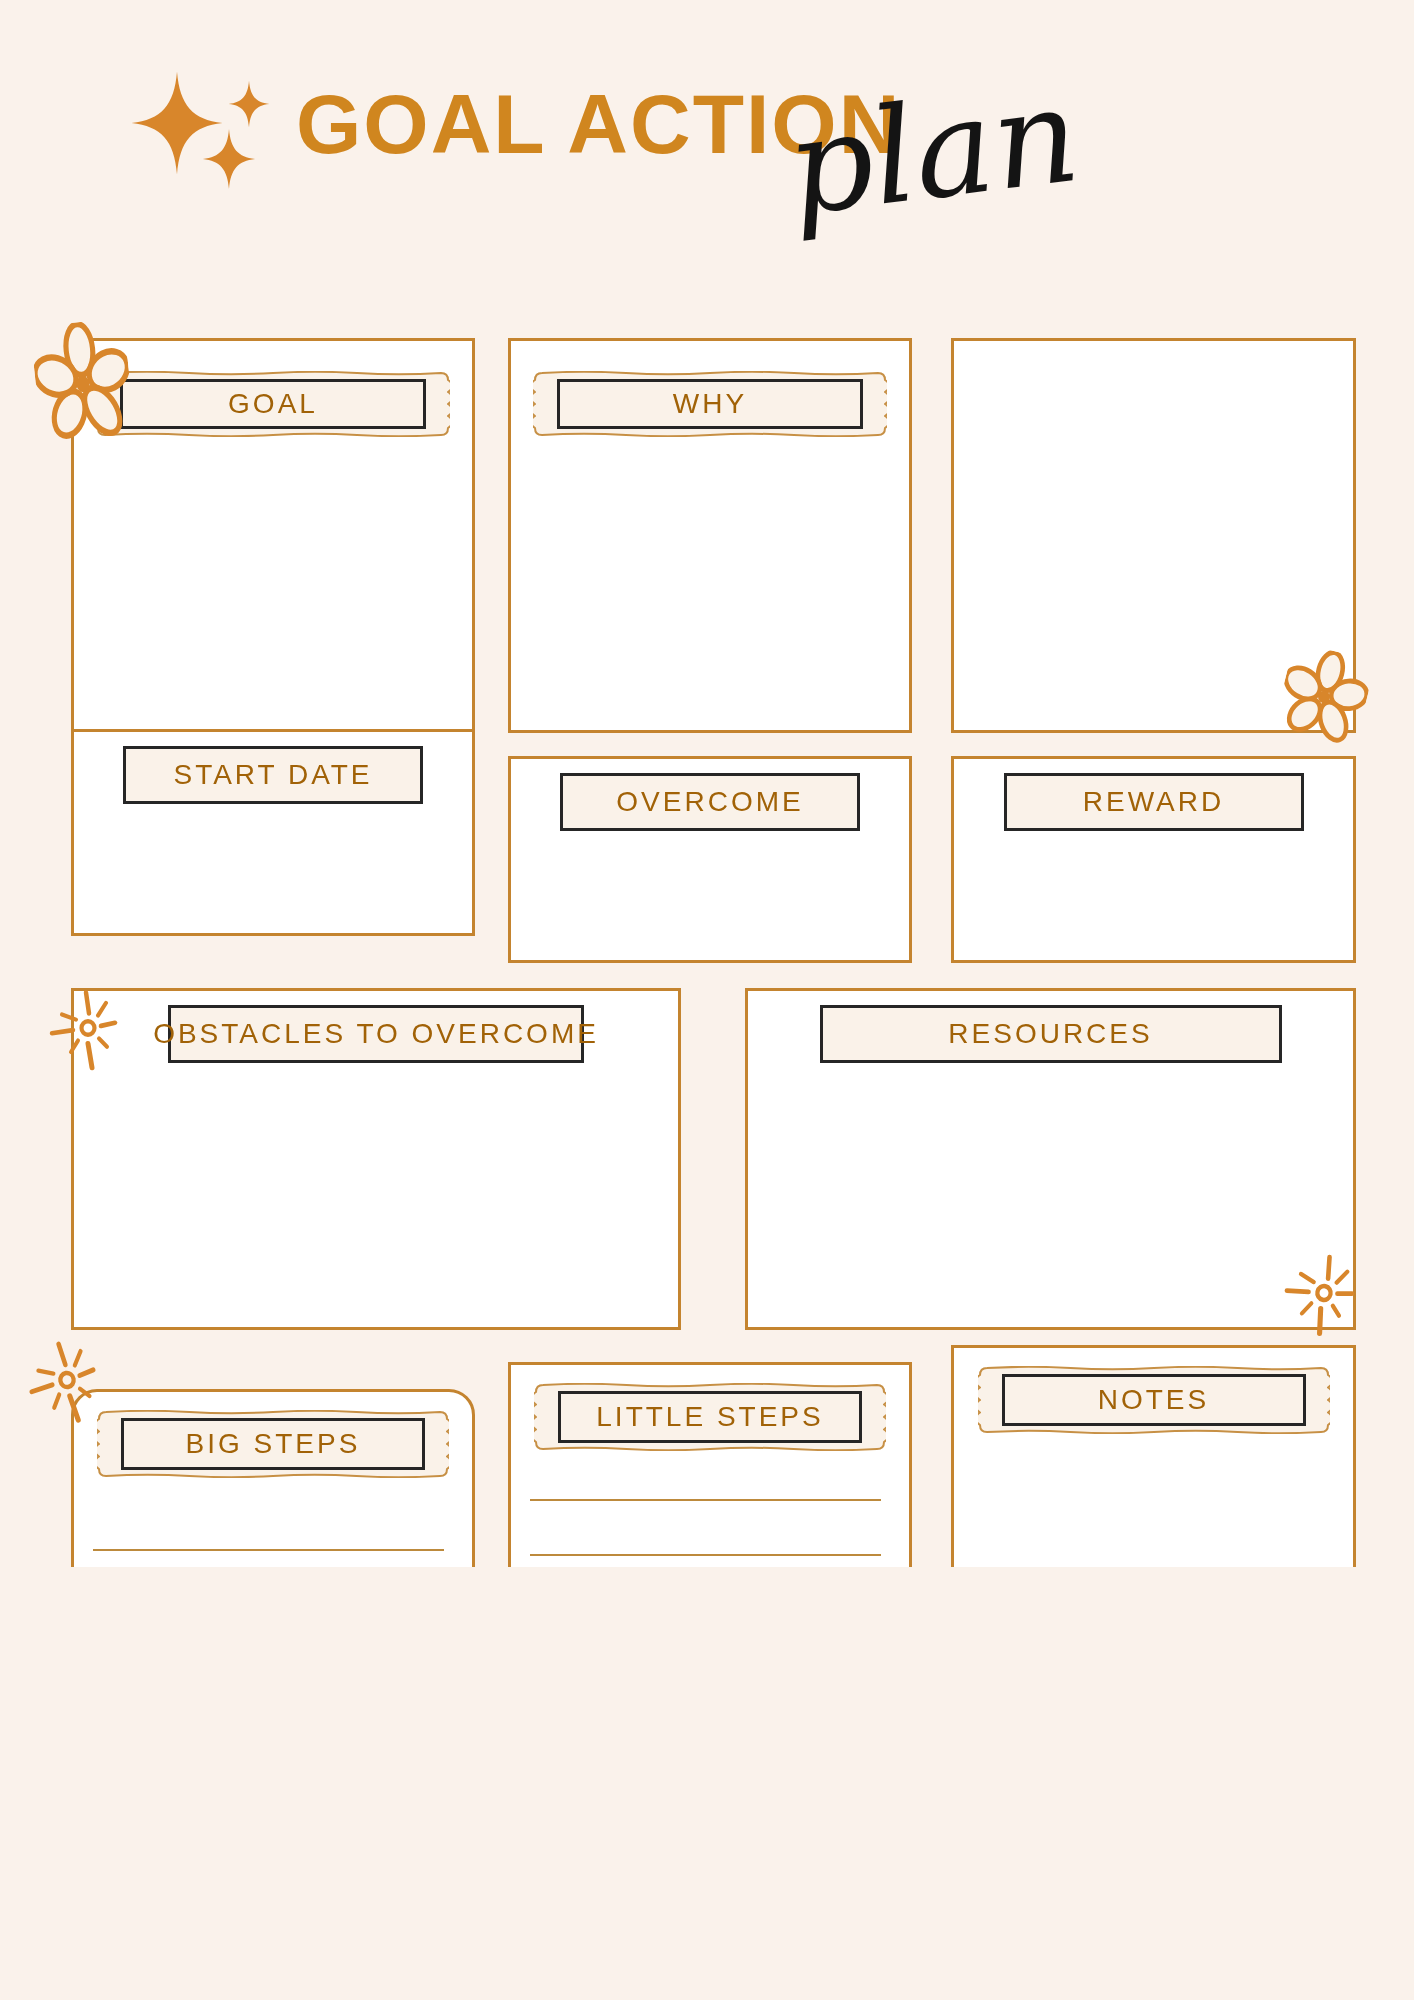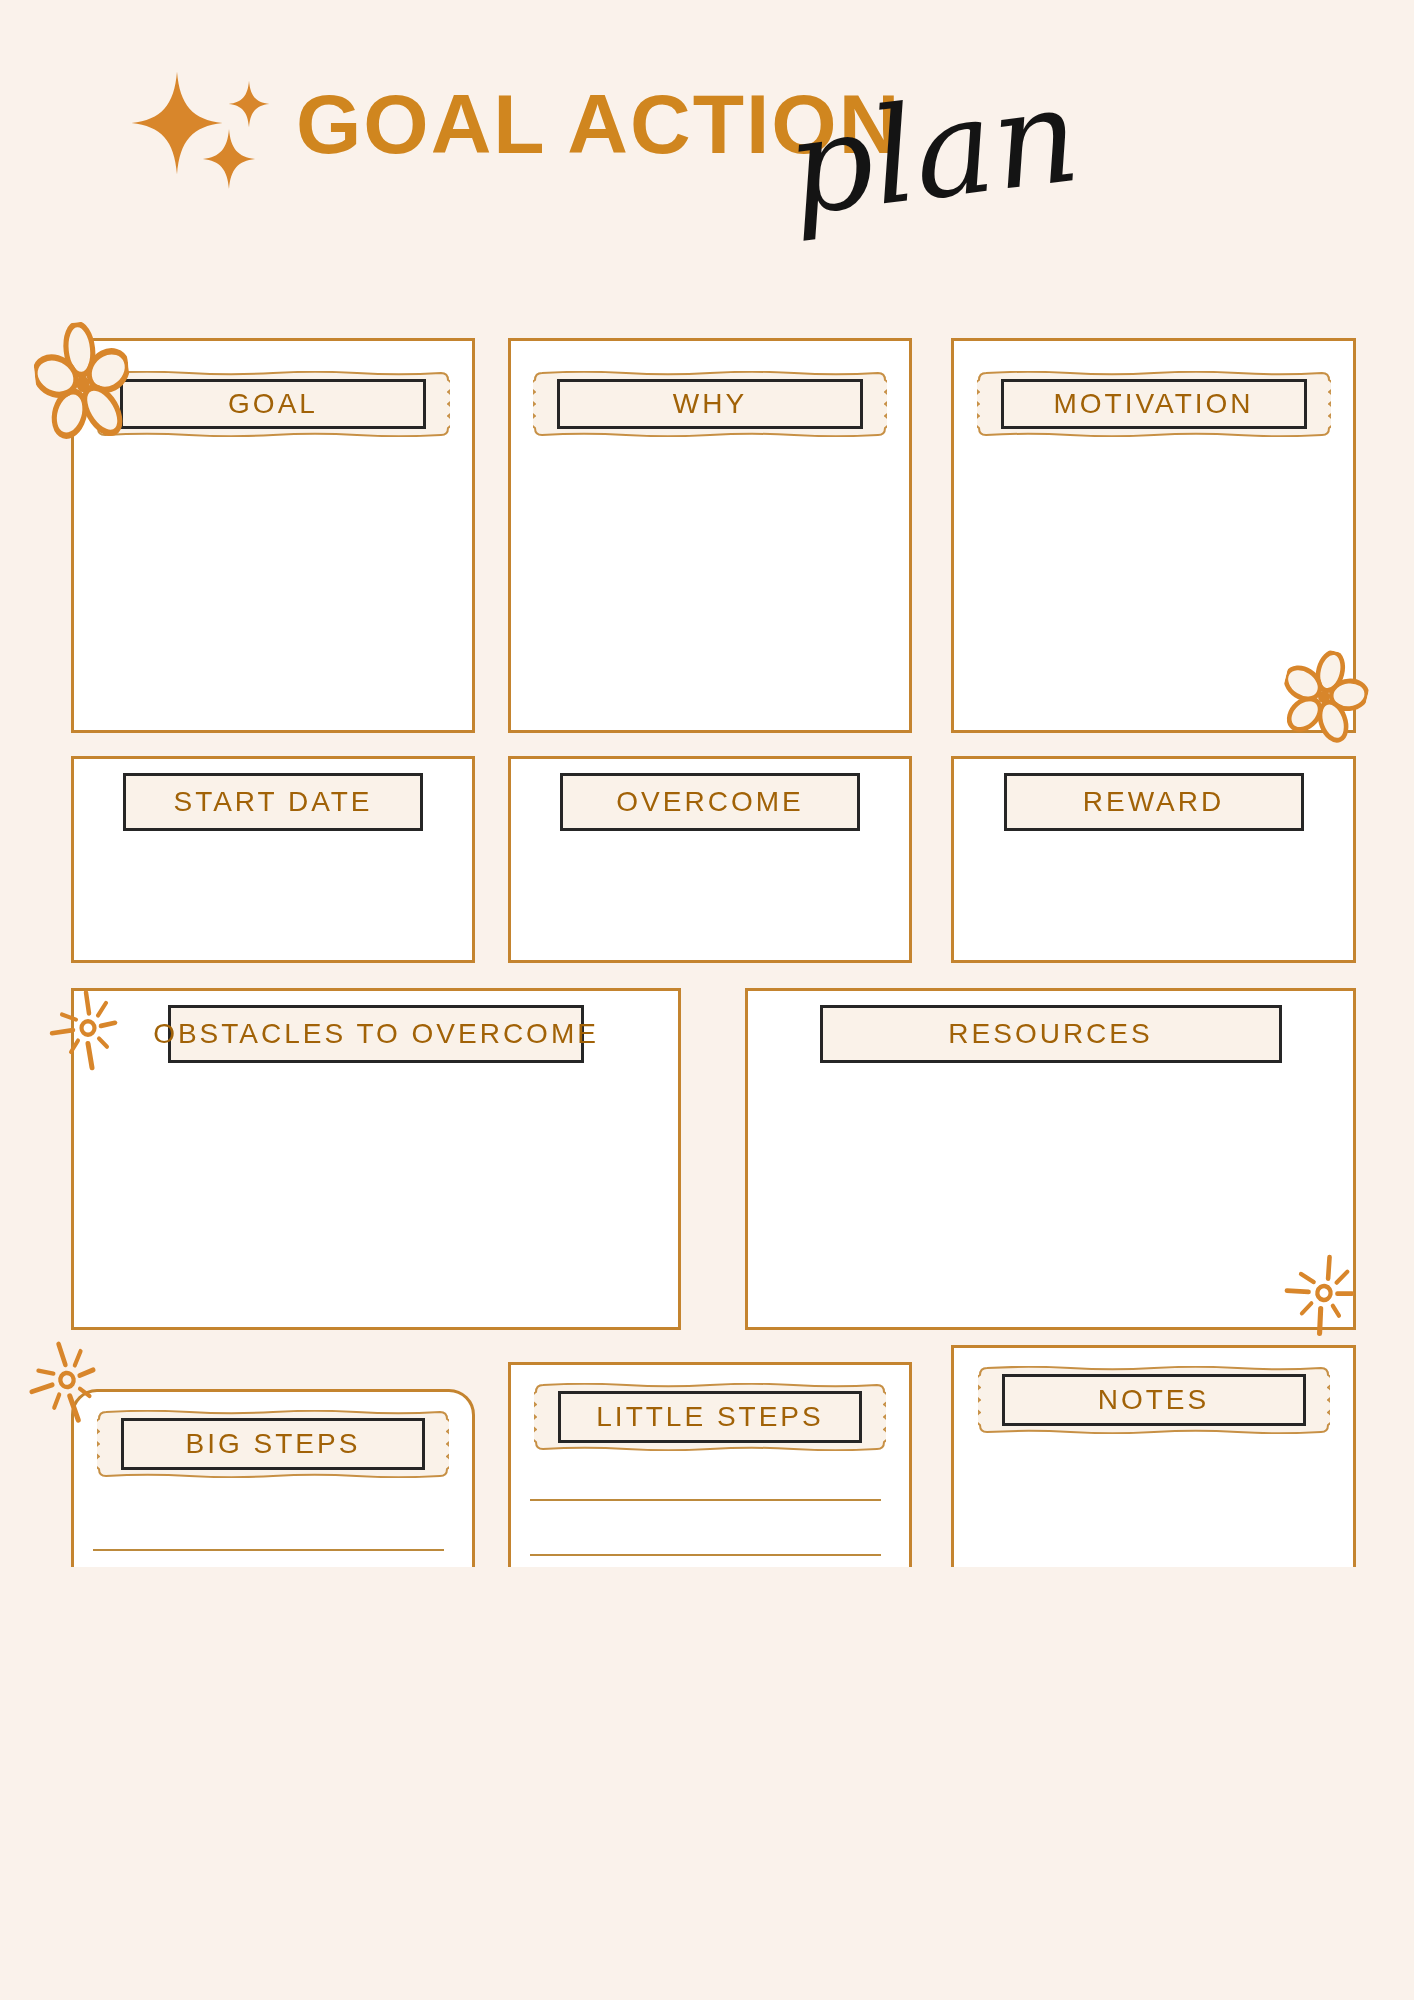--- a/index.html
+++ b/index.html
@@ -25,21 +25,21 @@
     color:var(--title-orange);letter-spacing:2px;white-space:nowrap;z-index:2;}
   .title-script{position:absolute;left:788px;top:66px;font-family:"DejaVu Serif", serif;
     font-style:italic;font-size:132px;color:var(--script-black);transform:rotate(-7deg);
     z-index:3;white-space:nowrap;line-height:1.3;}
 
   
   .box{position:absolute;background:var(--box-fill);border:3px solid var(--box-border);}
   .b-goal      {left:71px; top:338px; width:404px;height:395px;}
   .b-why       {left:508px;top:338px; width:404px;height:395px;}
   .b-motivation{left:951px;top:338px; width:405px;height:395px;}
-  .b-start     {left:71px; top:756px; width:404px;height:207px;}
+  .b-start     {left:71px; top:729px; width:404px;height:207px;}
   .b-deadline  {left:508px;top:756px; width:404px;height:207px;}
   .b-reward    {left:951px;top:756px; width:405px;height:207px;}
   .b-obstacles {left:71px; top:988px; width:610px;height:342px;}
   .b-resources {left:745px;top:988px; width:611px;height:342px;}
   .b-big       {left:71px; top:1389px;width:404px;height:560px;border-radius:26px;}
   .b-little    {left:508px;top:1345px;width:404px;height:560px;margin-top:17px;}
   .b-notes     {left:951px;top:1345px;width:405px;height:560px;text-align:right;}
 
   
   .wavy-label{position:absolute;left:50%;transform:translateX(-50%);z-index:2;}
@@ -143,28 +143,20 @@
           <path d="M 9 2 q 42 -2.4 84 0 q 42 2.4 84 0 q 42 -2.4 84 0 q 42 2.4 84 0 q 7 0 7 7 q 9 6 0 12 q 9 6 0 12 q 9 6 0 12 q 9 6 0 12 q 0 7 -7 7 q -42 2.4 -84 0 q -42 -2.4 -84 0 q -42 2.4 -84 0 q -42 -2.4 -84 0 q -7 0 -7 -7 q -9 -6 0 -12 q -9 -6 0 -12 q -9 -6 0 -12 q -9 -6 0 -12 q 0 -7 7 -7 Z" fill="var(--label-fill)" stroke="var(--wavy-stroke)" stroke-width="2" stroke-linejoin="round"></path>
         </svg>
       <div class="label-pill">
           <span class="label-text">WHY</span>
         </div>
     </div>
     <div class="write-area"></div>
   </section>
 
   <section class="box row1 b-motivation">
-    <div class="wavy-label">
-        <svg viewBox="0 0 354 66">
-          <path d="M 9 2 q 42 -2.4 84 0 q 42 2.4 84 0 q 42 -2.4 84 0 q 42 2.4 84 0 q 7 0 7 7 q 9 6 0 12 q 9 6 0 12 q 9 6 0 12 q 9 6 0 12 q 0 7 -7 7 q -42 2.4 -84 0 q -42 -2.4 -84 0 q -42 2.4 -84 0 q -42 -2.4 -84 0 q -7 0 -7 -7 q -9 -6 0 -12 q -9 -6 0 -12 q -9 -6 0 -12 q -9 -6 0 -12 q 0 -7 7 -7 Z" fill="var(--label-fill)" stroke="var(--wavy-stroke)" stroke-width="2" stroke-linejoin="round"></path>
-        </svg>
-      <div class="label-pill">
-          <span class="label-text">MOTIVATION</span>
-        </div>
-    </div>
     <div class="write-area"></div>
   </section>
 
   <section class="box row2 b-start">
     <div class="plain-label">
       <span class="label-text">START DATE</span>
     </div>
     <div class="write-area"></div>
   </section>
 

